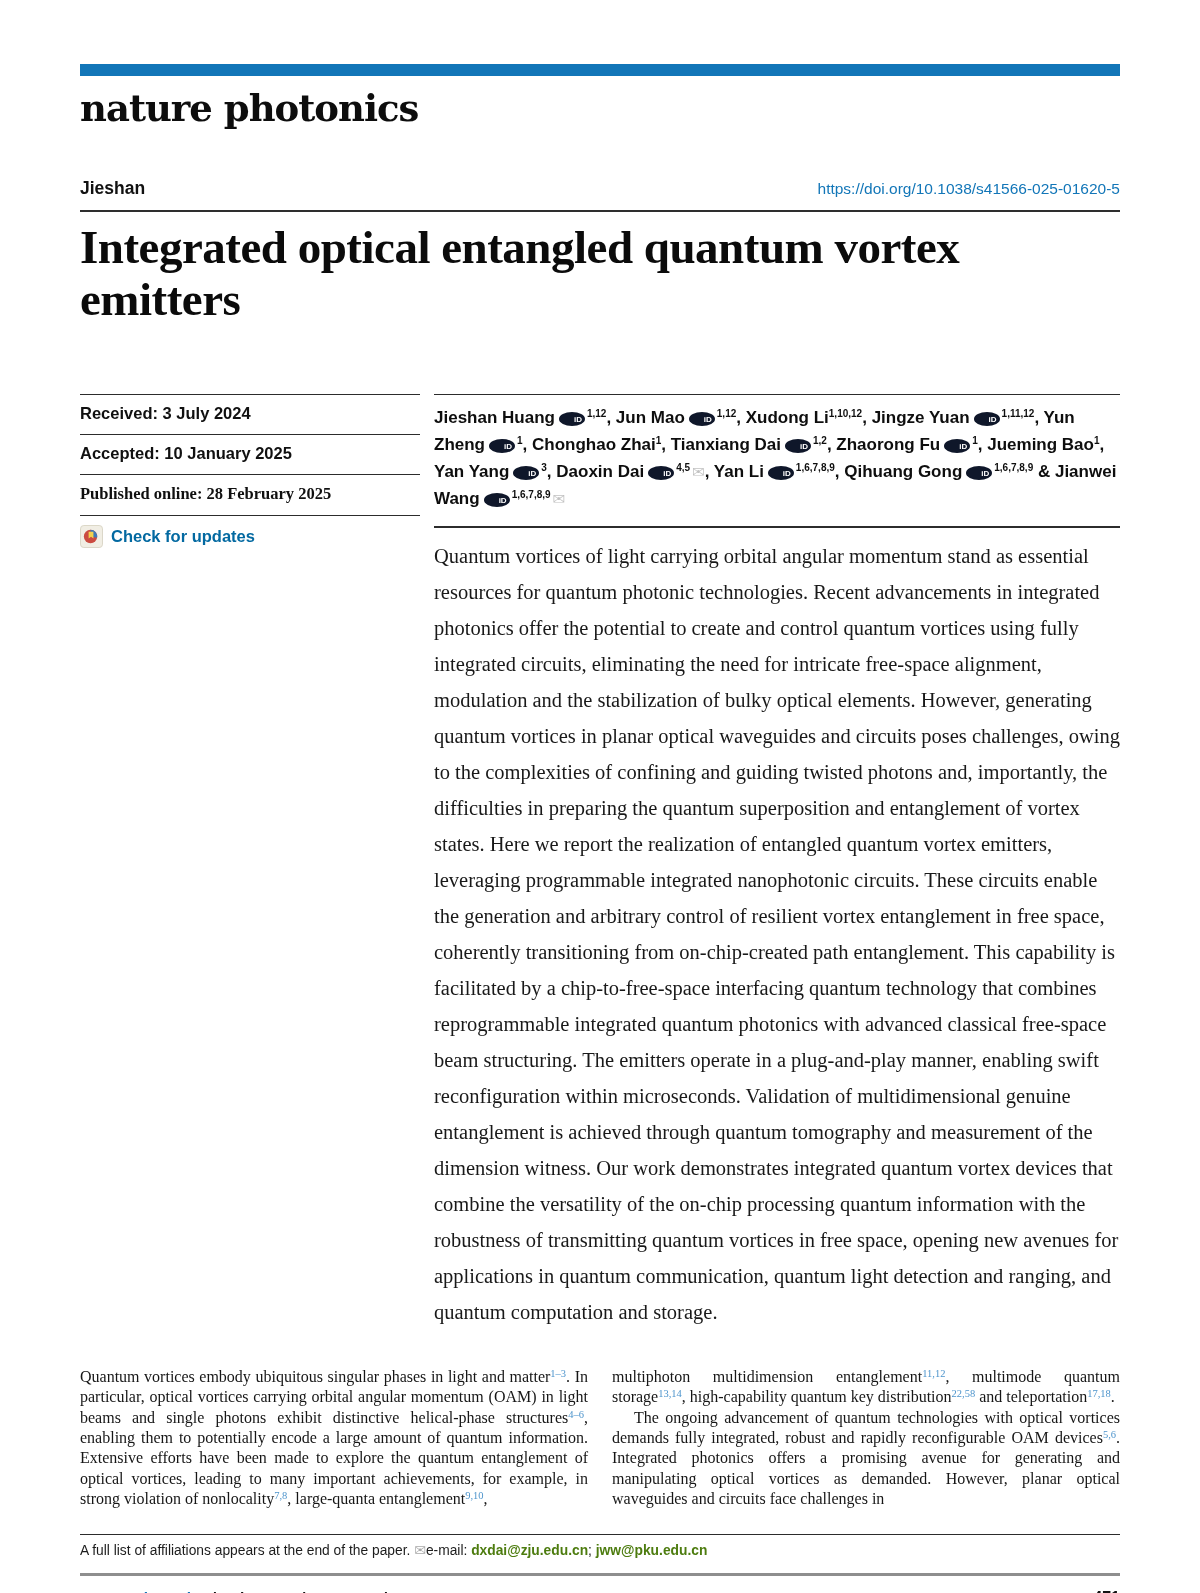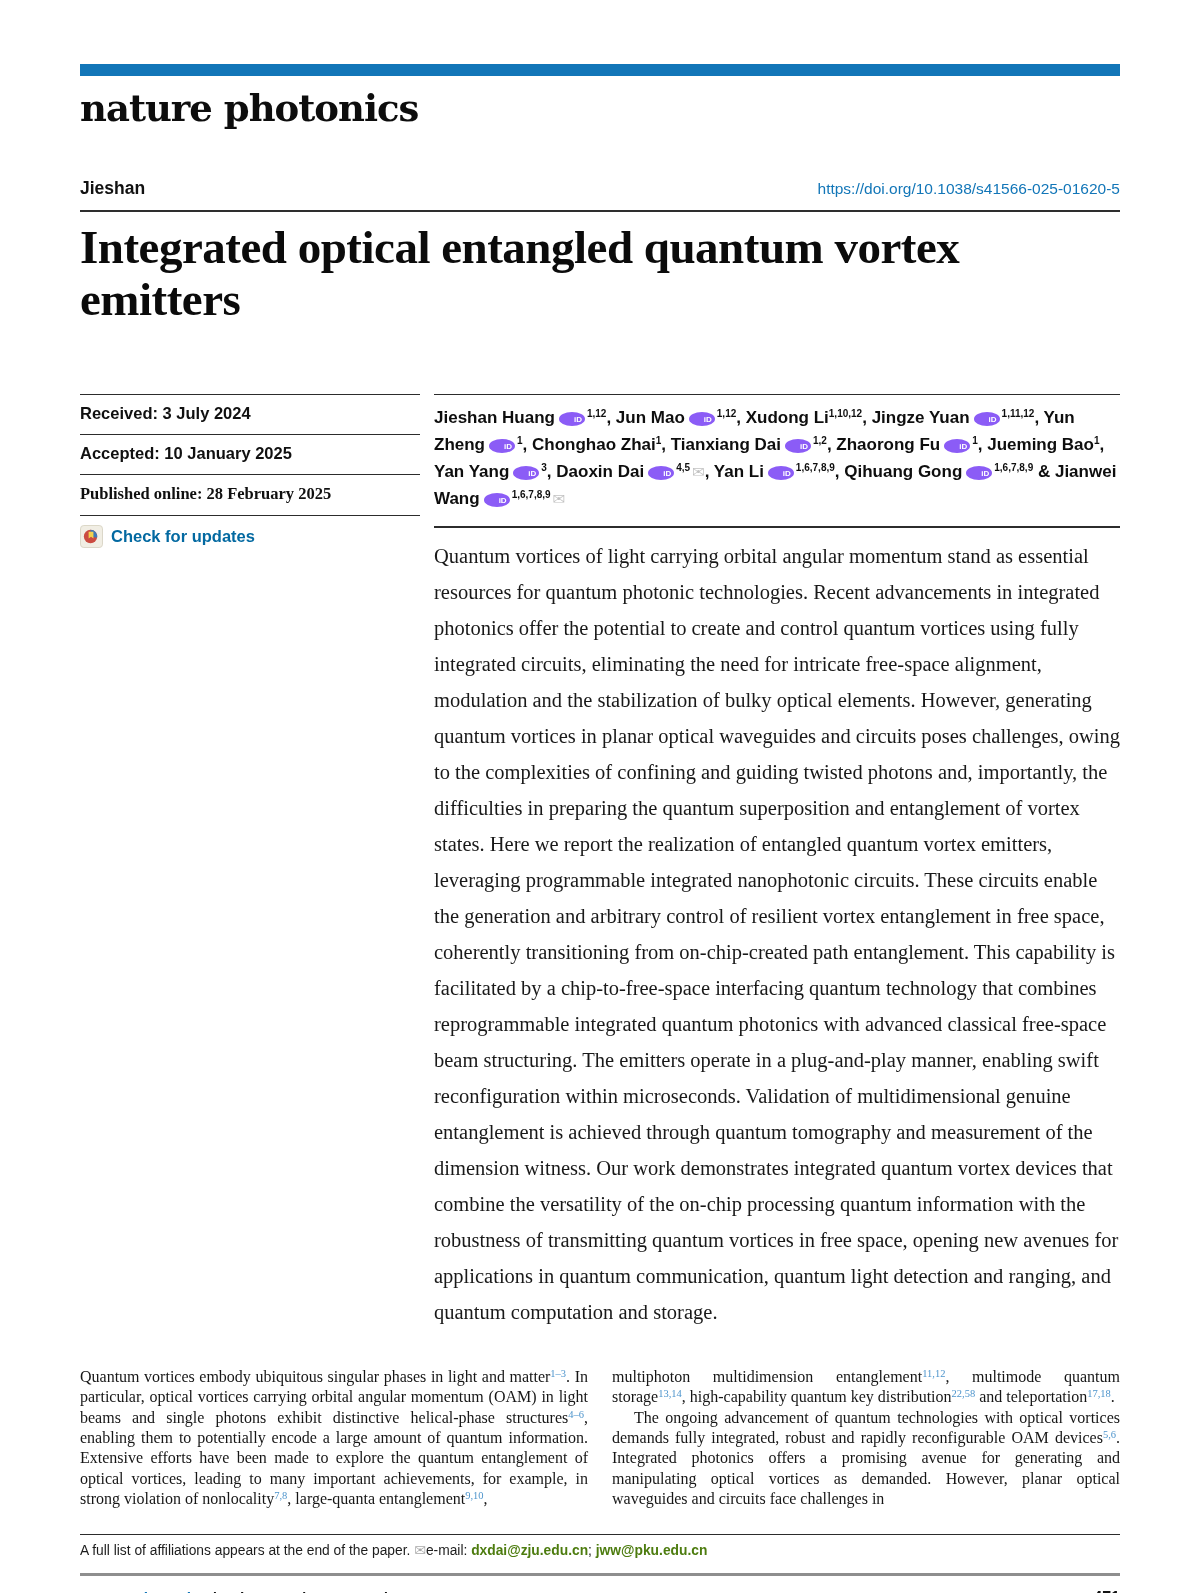--- a/index.html
+++ b/index.html
@@ -63,21 +63,21 @@
   
   .authors{
     border-top:1.5px solid #2c2c2c;
     padding-top:9px;
     font-family:"Liberation Sans","DejaVu Sans",sans-serif;
     font-weight:700;font-size:17px;line-height:27px;color:#0e0e0e;
   }
   .orcid{
     display:inline-flex;align-items:center;justify-content:center;
     width:14px;height:14px;border-radius:50%;
-    background:#8b5cf6;color:#fff;
+    background:#0f172a;color:#fff;
     font-size:8px;font-weight:700;
     font-family:"Liberation Sans","DejaVu Sans",sans-serif;
     margin:0 2px 0 4px;vertical-align:1px;padding-left:12px;
   }
   sup.asup{font-size:10px;font-weight:700;line-height:0;vertical-align:6px;letter-spacing:0;}
   .env{color:#c2c2c2;font-size:15px;margin-left:2px;font-weight:400;}
   
   .abstract{
     margin-top:14px;
     border-top:2px solid #2c2c2c;

